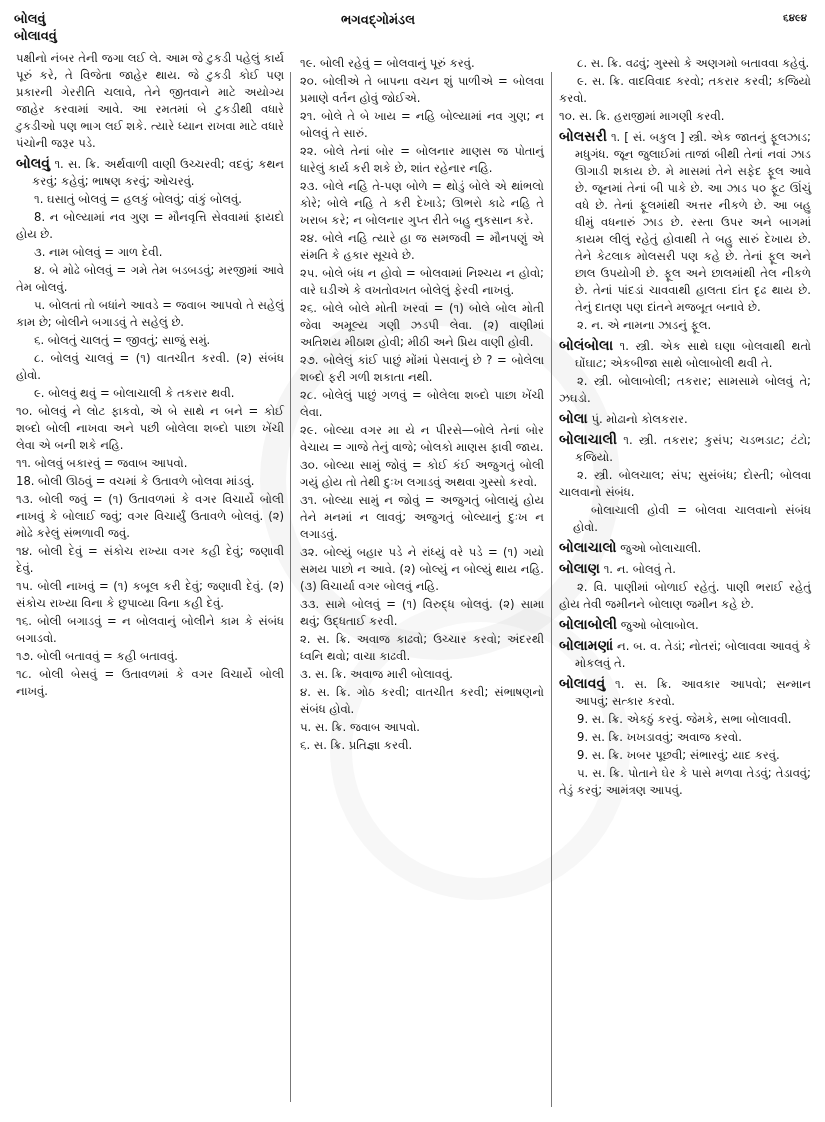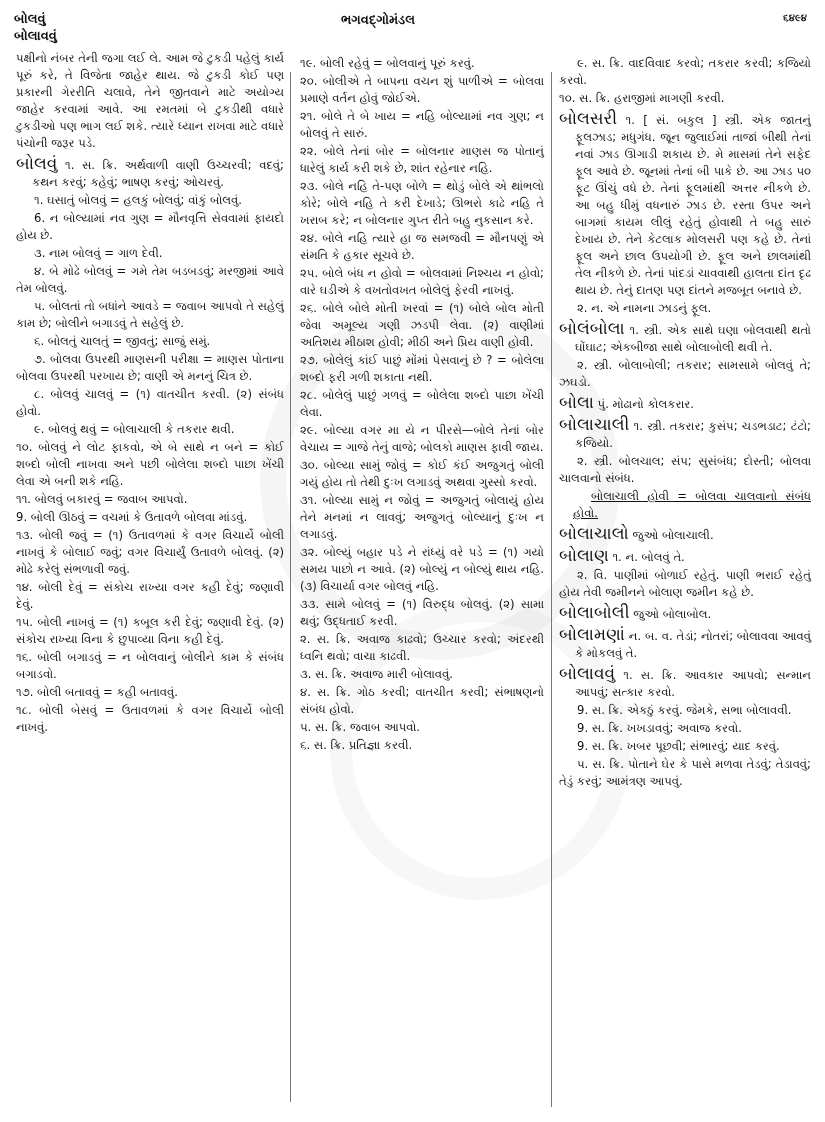--- a/index.html
+++ b/index.html
@@ -18,22 +18,22 @@
   .col-1 { left: 16px; width: 268px; top: 0; }
   .col-2 { left: 300px; width: 244px; top: 5px; }
   .col-3 { left: 559px; width: 252px; top: 5px; }
   .sep { position: absolute; top: 22px; width: 1px; background: #777; }
   .sep-1 { left: 290px; height: 1030px; }
   .sep-2 { left: 551px; height: 1035px; }
 
   .p { margin: 0 0 1px 0; }
   .ind { text-indent: 18px; }
   .hang { padding-left: 16px; text-indent: -16px; }
-  .hang2 { padding-left: 14px; text-decoration: underline; }
-  .hw { font-weight: normal; font-size: 17px; }
+  .hang2 { padding-left: 14px; }
+  .hw { font-weight: bold; font-size: 14px; }
   .gap { margin-top: 3px; }
 
   .watermark {
     position: absolute; left: 260px; top: 300px; width: 360px; height: 360px;
     border-radius: 50%; border: 26px solid rgba(200,200,200,0.18);
     box-sizing: border-box; pointer-events: none;
   }
   .watermark-2 {
     position: absolute; left: 330px; top: 600px; width: 300px; height: 300px;
     border-radius: 50%; border: 22px solid rgba(200,200,200,0.14);
@@ -59,31 +59,30 @@
   <div class="sep sep-1"></div>
   <div class="sep sep-2"></div>
 
   <div class="col col-1">
     <p class="p">પક્ષીનો નંબર તેની જગા લઈ લે. આમ જે ટુકડી પહેલું કાર્ય પૂરું કરે, તે વિજેતા જાહેર થાય. જે ટુકડી કોઈ પણ પ્રકારની ગેરરીતિ ચલાવે, તેને જીતવાને માટે અયોગ્ય જાહેર કરવામાં આવે. આ રમતમાં બે ટુકડીથી વધારે ટુકડીઓ પણ ભાગ લઈ શકે. ત્યારે ધ્યાન રાખવા માટે વધારે પંચોની જરૂર પડે.</p>
     <p class="p hang gap">
       <span class="hw">બોલવું</span>
       <span>૧. સ. ક્રિ. અર્થવાળી વાણી ઉચ્ચરવી; વદવું; કથન કરવું; કહેવું; ભાષણ કરવું; ઓચરવું.</span>
     </p>
     <p class="p ind">૧. ઘસાતું બોલવું = હલકું બોલવું; વાંકું બોલવું.</p>
-    <p class="p ind">6. ન બોલ્યામાં નવ ગુણ = મૌનવૃત્તિ સેવવામાં ફાયદો હોય છે.</p>
+    <p class="p ind">8. ન બોલ્યામાં નવ ગુણ = મૌનવૃત્તિ સેવવામાં ફાયદો હોય છે.</p>
     <p class="p ind">૩. નામ બોલવું = ગાળ દેવી.</p>
     <p class="p ind">૪. બે મોઢે બોલવું = ગમે તેમ બડબડવું; મરજીમાં આવે તેમ બોલવું.</p>
     <p class="p ind">૫. બોલતાં તો બધાંને આવડે = જવાબ આપવો તે સહેલું કામ છે; બોલીને બગાડવું તે સહેલું છે.</p>
     <p class="p ind">૬. બોલતું ચાલતું = જીવતું; સાજું સમું.</p>
-    <p class="p ind">૭. બોલવા ઉપરથી માણસની પરીક્ષા = માણસ પોતાના બોલવા ઉપરથી પરખાય છે; વાણી એ મનનું ચિત્ર છે.</p>
     <p class="p ind">૮. બોલવું ચાલવું = (૧) વાતચીત કરવી. (૨) સંબંધ હોવો.</p>
     <p class="p ind">૯. બોલવું થવું = બોલાચાલી કે તકરાર થવી.</p>
     <p class="p">૧૦. બોલવું ને લોટ ફાકવો, એ બે સાથે ન બને = કોઈ શબ્દો બોલી નાખવા અને પછી બોલેલા શબ્દો પાછા ખેંચી લેવા એ બની શકે નહિ.</p>
     <p class="p">૧૧. બોલવું બકારવું = જવાબ આપવો.</p>
-    <p class="p">9. બોલી ઊઠવું = વચમાં કે ઉતાવળે બોલવા માંડવું.</p>
+    <p class="p">18. બોલી ઊઠવું = વચમાં કે ઉતાવળે બોલવા માંડવું.</p>
     <p class="p">૧૩. બોલી જવું = (૧) ઉતાવળમાં કે વગર વિચાર્યે બોલી નાખવું કે બોલાઈ જવું; વગર વિચાર્યું ઉતાવળે બોલવું. (૨) મોઢે કરેલું સંભળાવી જવું.</p>
     <p class="p">૧૪. બોલી દેવું = સંકોચ રાખ્યા વગર કહી દેવું; જણાવી દેવું.</p>
     <p class="p">૧૫. બોલી નાખવું = (૧) કબૂલ કરી દેવું; જણાવી દેવું. (૨) સંકોચ રાખ્યા વિના કે છુપાવ્યા વિના કહી દેવું.</p>
     <p class="p">૧૬. બોલી બગાડવું = ન બોલવાનું બોલીને કામ કે સંબંધ બગાડવો.</p>
     <p class="p">૧૭. બોલી બતાવવું = કહી બતાવવું.</p>
     <p class="p">૧૮. બોલી બેસવું = ઉતાવળમાં કે વગર વિચાર્યે બોલી નાખવું.</p>
   </div>
 
   <div class="col col-2">
     <p class="p">૧૯. બોલી રહેવું = બોલવાનું પૂરું કરવું.</p>
@@ -102,20 +101,21 @@
     <p class="p">૩૨. બોલ્યું બહાર પડે ને રાંધ્યું વરે પડે = (૧) ગયો સમય પાછો ન આવે. (૨) બોલ્યું ન બોલ્યું થાય નહિ. (૩) વિચાર્યા વગર બોલવું નહિ.</p>
     <p class="p">૩૩. સામે બોલવું = (૧) વિરુદ્ધ બોલવું. (૨) સામા થવું; ઉદ્ધતાઈ કરવી.</p>
     <p class="p">૨. સ. ક્રિ. અવાજ કાઢવો; ઉચ્ચાર કરવો; અંદરથી ધ્વનિ થવો; વાચા કાઢવી.</p>
     <p class="p">૩. સ. ક્રિ. અવાજ મારી બોલાવવું.</p>
     <p class="p">૪. સ. ક્રિ. ગોઠ કરવી; વાતચીત કરવી; સંભાષણનો સંબંધ હોવો.</p>
     <p class="p">૫. સ. ક્રિ. જવાબ આપવો.</p>
     <p class="p">૬. સ. ક્રિ. પ્રતિજ્ઞા કરવી.</p>
   </div>
 
   <div class="col col-3">
+    <p class="p ind">૮. સ. ક્રિ. વઢવું; ગુસ્સો કે અણગમો બતાવવા કહેવું.</p>
     <p class="p ind">૯. સ. ક્રિ. વાદવિવાદ કરવો; તકરાર કરવી; કજિયો કરવો.</p>
     <p class="p">૧૦. સ. ક્રિ. હરાજીમાં માગણી કરવી.</p>
 
     <p class="p hang gap">
       <span class="hw">બોલસરી</span>
       <span>૧. [ સં. બકુલ ] સ્ત્રી. એક જાતનું ફૂલઝાડ; મધુગંધ. જૂન જુલાઈમાં તાજાં બીથી તેનાં નવાં ઝાડ ઊગાડી શકાય છે. મે માસમાં તેને સફેદ ફૂલ આવે છે. જૂનમાં તેનાં બી પાકે છે. આ ઝાડ ૫૦ ફૂટ ઊંચું વધે છે. તેનાં ફૂલમાંથી અત્તર નીકળે છે. આ બહુ ધીમું વધનારું ઝાડ છે. રસ્તા ઉપર અને બાગમાં કાયમ લીલું રહેતું હોવાથી તે બહુ સારું દેખાય છે. તેને કેટલાક મોલસરી પણ કહે છે. તેનાં ફૂલ અને છાલ ઉપયોગી છે. ફૂલ અને છાલમાંથી તેલ નીકળે છે. તેનાં પાંદડાં ચાવવાથી હાલતા દાંત દૃઢ થાય છે. તેનું દાતણ પણ દાંતને મજબૂત બનાવે છે.</span>
     </p>
     <p class="p ind">૨. ન. એ નામના ઝાડનું ફૂલ.</p>
 
     <p class="p hang gap">

